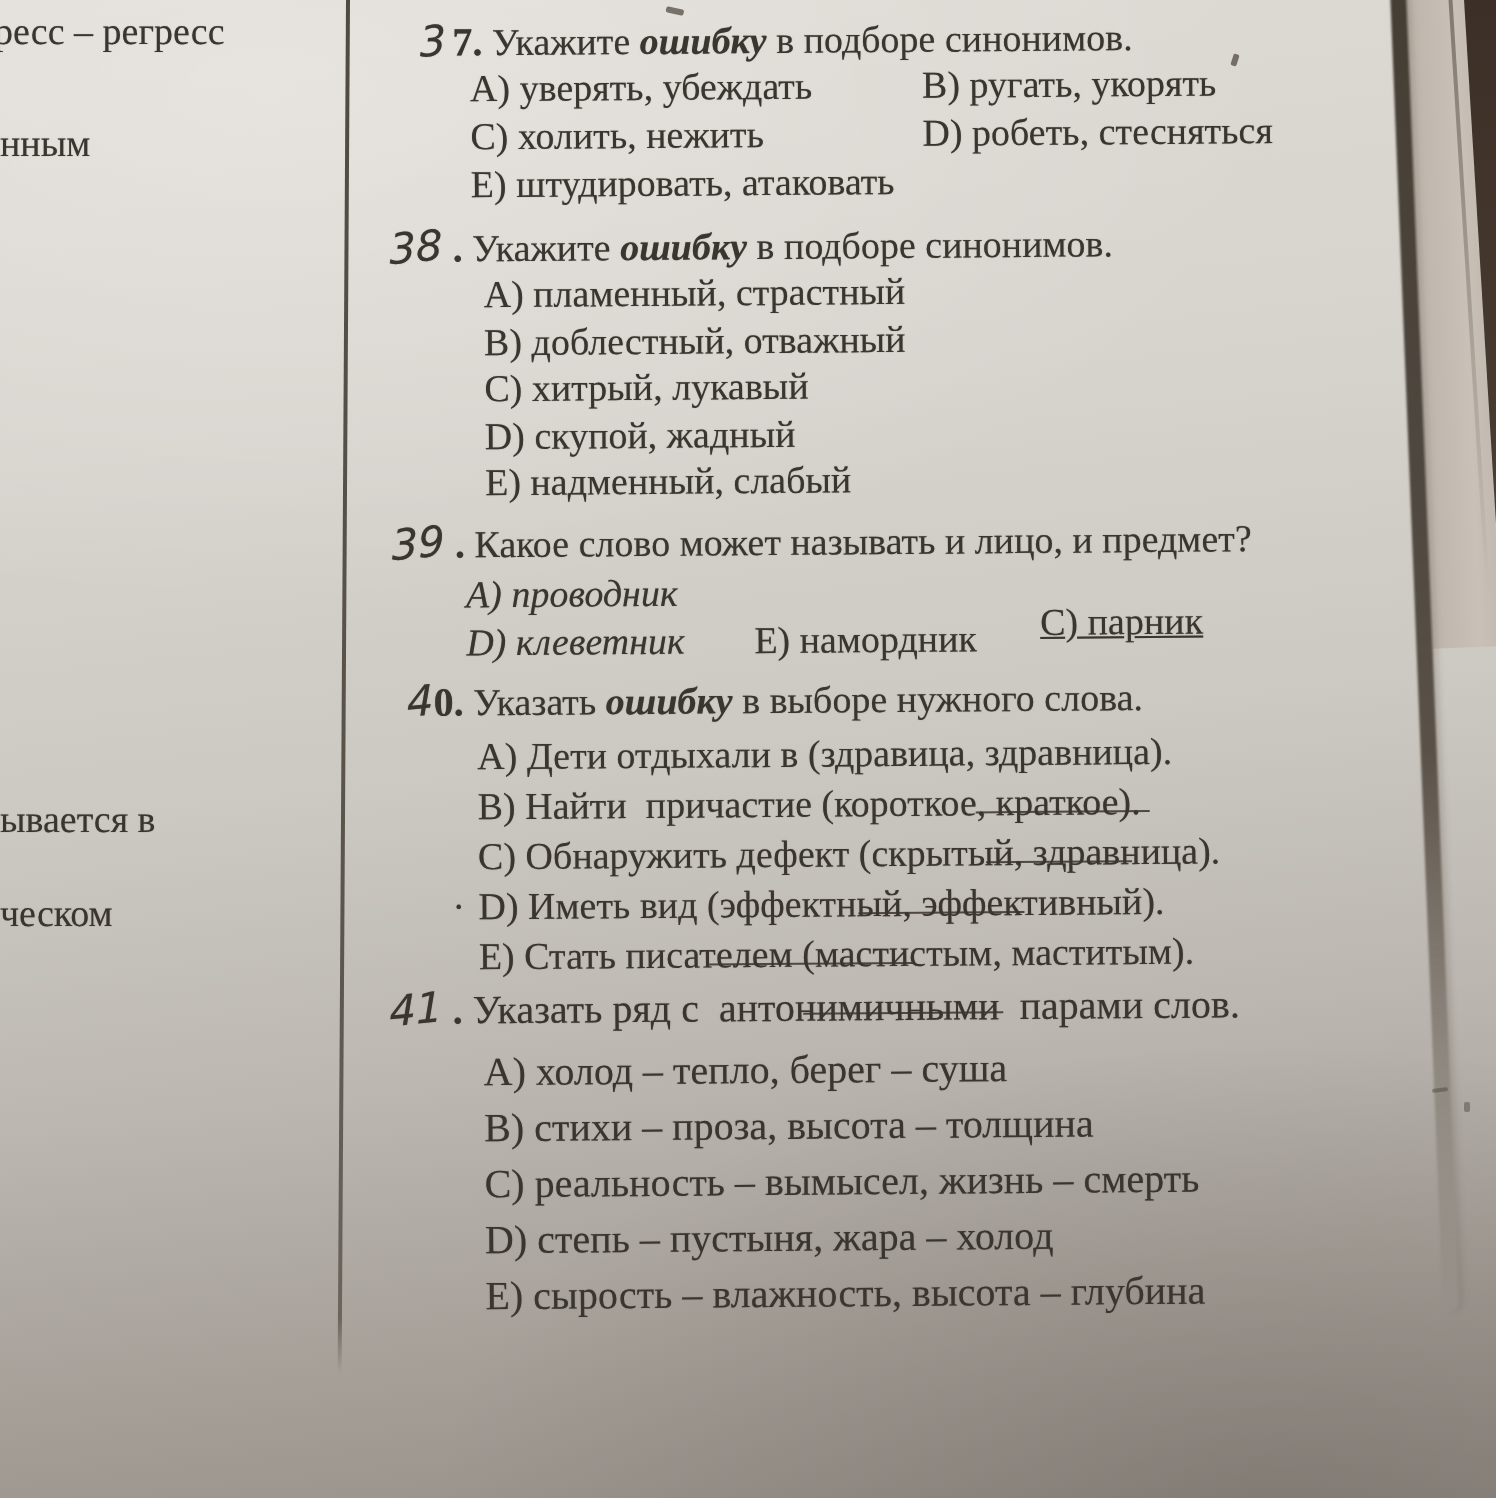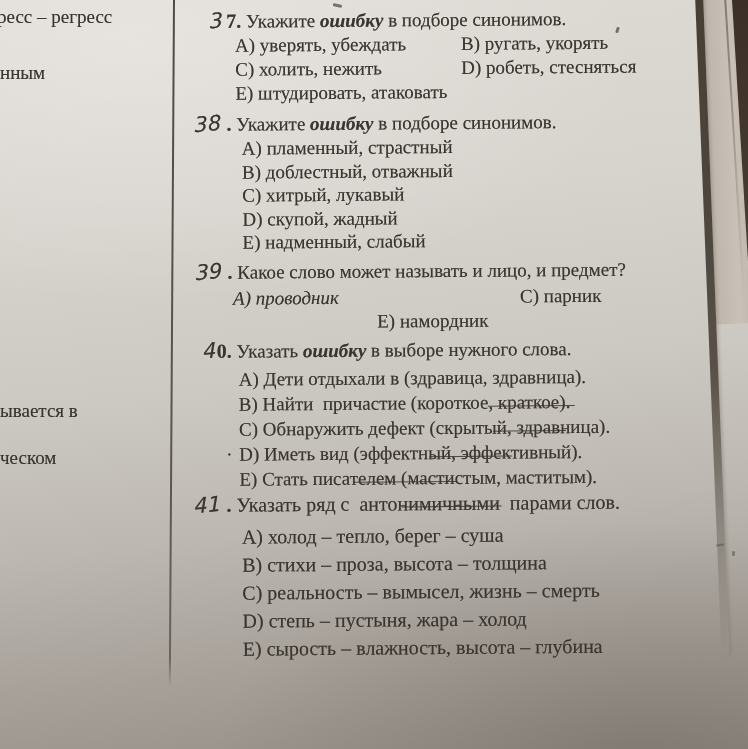--- a/index.html
+++ b/index.html
@@ -80,21 +80,21 @@
 
   .q38{top:109px;}
   .q38 .qheader{height:26px;line-height:26px;margin-left:6px;}
   .q38 .row{height:23.5px;line-height:23.5px;margin-left:53px;}
 
   .q39{top:257px;}
   .q39 .qheader{height:28px;line-height:27px;margin-left:6px;}
   .q39 .row{position:relative;height:24px;line-height:24px;}
   .q39 .c1{position:absolute;left:43px;top:0;font-style:italic;}
   .q39 .c2{position:absolute;left:187px;top:0;}
-  .q39 .c3{position:absolute;left:330px;top:0;}
+  .q39 .c3{position:absolute;left:330px;top:16px;text-decoration:underline;}
 
   .q40{top:336px;}
   .q40 .qheader{height:29px;line-height:27px;margin-left:13px;}
   .q40 .row{position:relative;height:25px;line-height:25px;margin-left:48px;}
   .dmark{position:absolute;left:-13px;top:0;}
 
   .q41{top:489px;}
   .q41 .qheader{height:32px;line-height:28px;margin-left:3px;font-size:20px;}
   .q41 .row{height:28px;line-height:28px;margin-left:50px;font-size:20px;}
 
@@ -149,20 +149,21 @@
       <div class="row"><span class="opt">Е) надменный, слабый</span></div>
     </div>
 
     <div class="q q39">
       <div class="qheader"><span class="hand">39</span><span class="num-print"> .</span><span class="prompt"><span> Какое слово может называть и лицо, и предмет?</span></span></div>
       <div class="row">
         <span class="opt c1">А) проводник</span>
         <span class="opt c3">С) парник</span>
       </div>
       <div class="row">
+        <span class="opt c1">D) клеветник</span>
         <span class="opt c2">Е) намордник</span>
       </div>
     </div>
 
     <div class="q q40">
       <div class="qheader"><span class="hand">4</span><span class="num-print">0.</span><span class="prompt"><span> Указать </span><em class="err">ошибку</em><span> в выборе нужного слова.</span></span></div>
       <div class="row">
         <span class="opt"><span>А) Дети отдыхали в (здравица,</span><span class="u"> здравница</span><span>).</span></span>
       </div>
       <div class="row">

